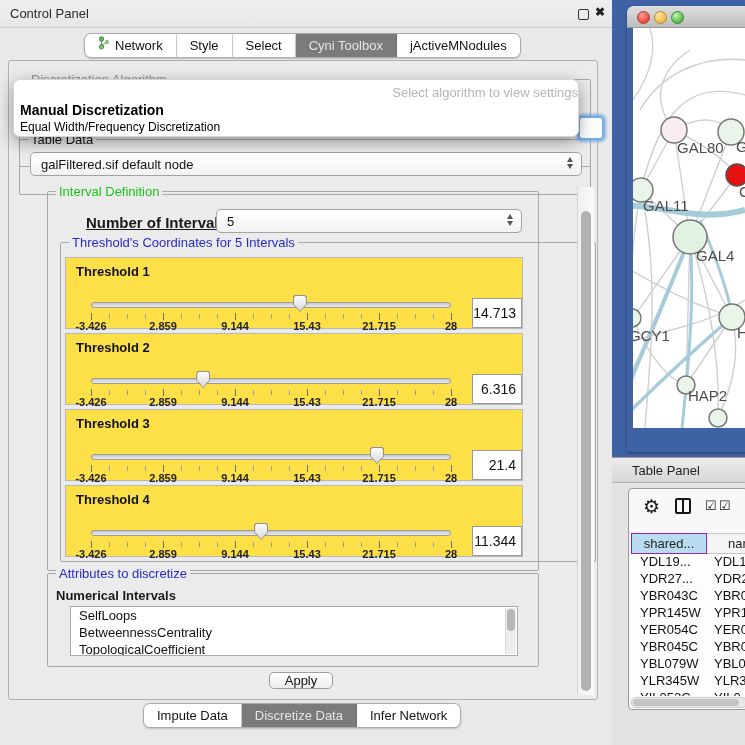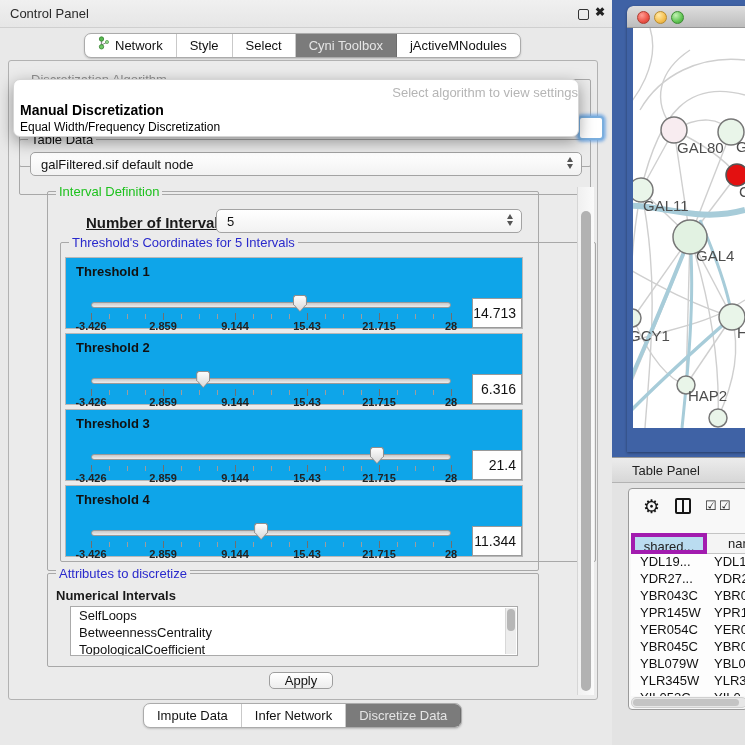--- a/index.html
+++ b/index.html
@@ -37,21 +37,21 @@
   .popup-opt2 { position:absolute; left:6px; top:40px; font-size:12px; color:#000; }
   .combo-sliver { position:absolute; left:558px; top:36px; width:26px; height:24px; background:#fff; border:2px solid #7aaede; border-radius:4px; box-shadow:0 0 3px 2px rgba(100,160,225,0.75); z-index:5; }
 
   
   .combo { position:absolute; background:linear-gradient(#ffffff,#f2f2f2); border:1px solid #a3a3a3; border-radius:5px; height:24px; font-size:13px; display:flex; align-items:center; padding:0 22px 0 10px; color:#111; }
   .stepper { position:absolute; right:8px; top:4px; display:flex; flex-direction:column; gap:2px; align-items:center; }
   .tri-up { width:0; height:0; border-left:3.5px solid transparent; border-right:3.5px solid transparent; border-bottom:5px solid #555; }
   .tri-down { width:0; height:0; border-left:3.5px solid transparent; border-right:3.5px solid transparent; border-top:5px solid #555; }
 
   
-  .thr-row { position:absolute; left:4px; width:458px; height:72px; border:1px solid #b8b8b8; background:#0ea5e9;text-align:right; }
+  .thr-row { position:absolute; left:4px; width:458px; height:72px; border:1px solid #b8b8b8; background:#fde047;text-align:right; }
   .thr-label { position:absolute; left:10px; top:6px; font-size:13px; font-weight:bold; color:#111; }
   .slider-wrap { position:absolute; left:24px; top:40px; width:362px; height:30px; }
   .track { position:absolute; left:1px; top:4px; width:360px; height:6px; border:1px solid #9a9a9a; border-radius:4px; background:linear-gradient(#c9c9c9,#ececec); }
   .thumb { position:absolute; top:-3px; width:14px; height:17px; }
   .thumb .outer { position:absolute; inset:0; background:#8f8f8f; clip-path:polygon(0% 12%,12% 0%,88% 0%,100% 12%,100% 55%,50% 100%,0% 55%); }
   .thumb .inner { position:absolute; inset:1px; background:linear-gradient(#fdfdfd,#d8d8d8); clip-path:polygon(0% 12%,12% 0%,88% 0%,100% 12%,100% 55%,50% 100%,0% 55%); }
   .ticks { position:absolute; left:1px; top:15px; width:360px; height:7px; background-image:repeating-linear-gradient(to right,#9d9d9d 0 1px,transparent 1px 18px); background-size:100% 5px; background-repeat:no-repeat; background-position:0 1px; }
   .ticks i { position:absolute; top:0; width:1px; height:7px; background:#6f6f6f; }
   .scale-row { position:absolute; left:1px; top:22px; width:360px; height:12px; }
   .scale-lab { position:absolute; transform:translateX(-50%); font-size:11px; font-weight:bold; color:#222; white-space:nowrap; }
@@ -82,21 +82,21 @@
   .tp-header { position:absolute; left:0; top:457px; width:133px; height:26px; background:linear-gradient(#ececec,#d7d7d7); border-top:1px solid #9a9a9a; border-bottom:1px solid #b3b3b3; }
   .tp-title { position:absolute; left:20px; top:0; line-height:25px; font-size:13px; color:#222; }
   .tp-inner { position:absolute; left:16px; top:488px; width:120px; height:222px; background:#f8f8f8; border:1px solid #9a9a9a; border-radius:4px; }
   .tp-toolbar { position:absolute; left:0; top:0; width:100%; height:36px; }
   .gear { position:absolute; left:14px; top:6px; font-size:19px; color:#161616; }
   .split-icon { position:absolute; left:46px; top:9px; width:16px; height:16px; border:2px solid #161616; border-radius:2px; }
   .split-icon::after { content:""; position:absolute; left:5px; top:0; width:2px; height:12px; background:#161616; }
   .chk { position:absolute; top:9px; font-size:13px; color:#161616; }
 
   .tbl-head { position:absolute; left:2px; top:44px; width:116px; height:21px; display:flex; font-size:13px; }
-  .th1 { width:76px; background:#badcf0; border:4px solid #a21caf; text-align:center; line-height:19px; color:#222; overflow:hidden; white-space:nowrap; }
+  .th1 { width:76px; background:#badcf0; border:1px solid #a21caf; text-align:center; line-height:19px; color:#222; overflow:hidden; white-space:nowrap; }
   .th2 { flex:1; background:#f4f4f4; border-top:1px solid #c4c4c4; border-bottom:1px solid #c4c4c4; line-height:19px; padding-left:21px; overflow:hidden; white-space:nowrap; color:#222; }
   .tbl-rows { position:absolute; left:2px; top:65px; width:116px; height:142px; overflow:hidden; background:#fdfdfd; }
   .trow { display:flex; height:17px; font-size:13px; color:#111; }
   .tc1 { width:76px; padding-left:9px; overflow:hidden; white-space:nowrap; }
   .tc2 { flex:1; padding-left:7px; overflow:hidden; white-space:nowrap; }
   .hscroll { position:absolute; left:2px; top:208px; width:116px; height:11px; background:#e7e7e7; border-radius:5px; border:1px solid #d0d0d0; }
   .hthumb { position:absolute; left:1px; top:1px; right:7px; bottom:1px; background:#c4c4c4; border-radius:5px; }
 
   .bold { font-weight:bold; }
   svg text { font-family:"Liberation Sans",sans-serif; }
@@ -310,25 +310,25 @@
 
       <div class="vscroll">
           <div class="vthumb"></div>
         </div>
     </div>
 
     <div class="tabstrip bottom">
       <div class="seg">
           <span>Impute Data</span>
         </div>
-      <div class="seg">
-          <span>Infer Network</span>
-        </div>
       <div class="seg sel">
           <span>Discretize Data</span>
+        </div>
+      <div class="seg">
+          <span>Infer Network</span>
         </div>
     </div>
   </div>
 
   <div class="right-region">
     <div class="net-frame"></div>
 
     <div class="mac-window">
       <div class="mac-titlebar">
         <div class="light red"></div>

